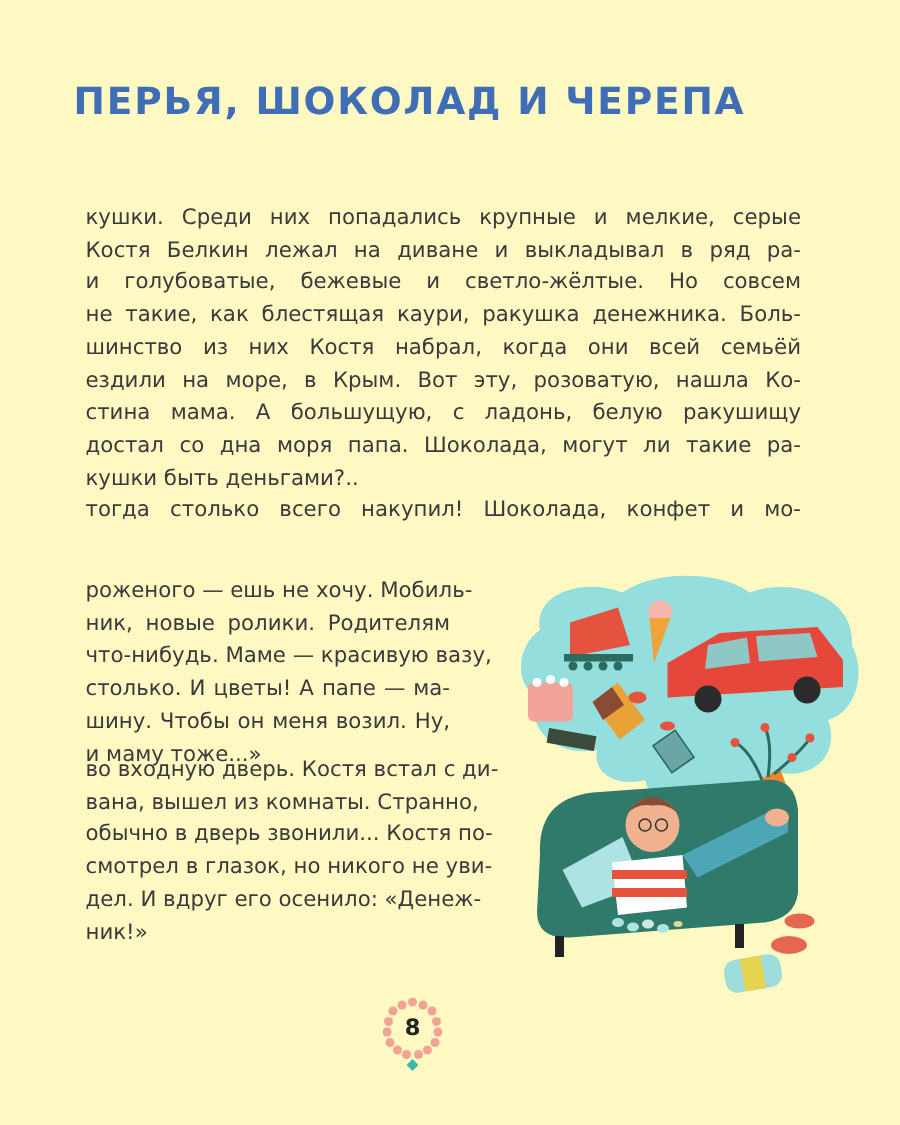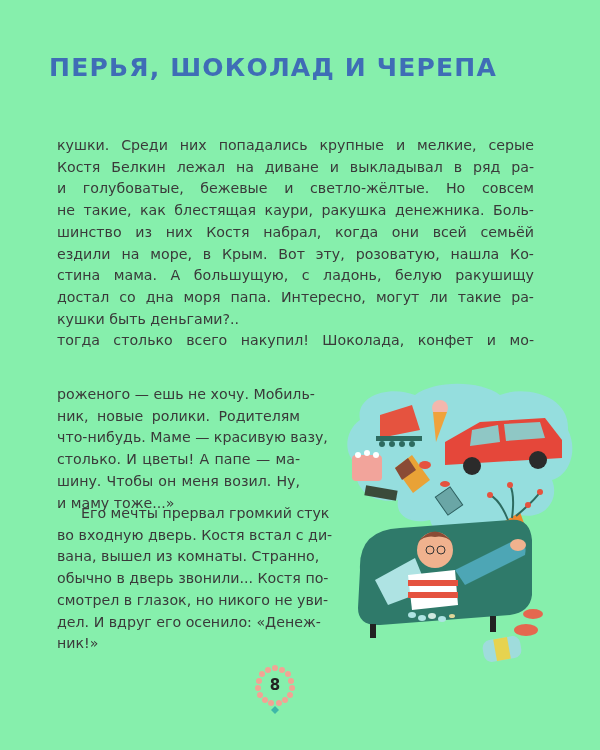--- a/index.html
+++ b/index.html
@@ -1,17 +1,17 @@
 <!DOCTYPE html>
 <html><head>
   <meta charset="utf-8">
   <style>
     html, body { margin: 0; padding: 0; background: #ffffff; }
     body { width: 600px; height: 750px; position: relative; overflow: hidden; font-family: "DejaVu Sans", sans-serif; }
-    .page { position: absolute; inset: 0; background: #86efac; }
+    .page { position: absolute; inset: 0; background: #fef9c3; }
     .title {
       position: absolute; left: 0; top: 50px; width: 546px; text-align: center;
       font-family: "DejaVu Sans", sans-serif; font-weight: bold; font-size: 25px;
       color: #3f6db6; letter-spacing: 1.2px; line-height: 36px;
     }
     .text { position: absolute; left: 57px; color: #3a3a3a; font-size: 14.2px; line-height: 21.7px; }
     .text .ln { white-space: nowrap; display: block; text-align: justify; text-align-last: justify; }
     .text .ln.last { text-align-last: left; }
     .text .ln.indent { padding-left: 24px; }
     .block-full { top: 135px; width: 477px; }
@@ -34,36 +34,35 @@
   <div class="title">ПЕРЬЯ, ШОКОЛАД И ЧЕРЕПА</div>
 
   <div class="text block-full">
     <span class="ln">кушки. Среди них попадались крупные и мелкие, серые</span>
     <span class="ln">Костя Белкин лежал на диване и выкладывал в ряд ра-</span>
     <span class="ln">и голубоватые, бежевые и светло-жёлтые. Но совсем</span>
     <span class="ln">не такие, как блестящая каури, ракушка денежника. Боль-</span>
     <span class="ln">шинство из них Костя набрал, когда они всей семьёй</span>
     <span class="ln">ездили на море, в Крым. Вот эту, розоватую, нашла Ко-</span>
     <span class="ln">стина мама. А большущую, с ладонь, белую ракушищу</span>
-    <span class="ln">достал со дна моря папа. Интересно, могут ли такие ра-</span>
+    <span class="ln">достал со дна моря папа. Шоколада, могут ли такие ра-</span>
     <span class="ln last">кушки быть деньгами?..</span>
     <span class="ln">тогда столько всего накупил! Шоколада, конфет и мо-</span>
   </div>
 
   <div class="text block-narrow" style="top:373px;">
     <span class="ln">роженого — ешь не хочу. Мобиль-</span>
     <span class="ln">ник, новые ролики. Родителям</span>
     <span class="ln">что-нибудь. Маме — красивую вазу,</span>
     <span class="ln">столько. И цветы! А папе — ма-</span>
     <span class="ln">шину. Чтобы он меня возил. Ну,</span>
     <span class="ln last">и маму тоже...»</span>
   </div>
 
   <div class="text block-narrow2" style="top:503px;">
-    <span class="ln indent">Его мечты прервал громкий стук</span>
     <span class="ln">во входную дверь. Костя встал с ди-</span>
     <span class="ln">вана, вышел из комнаты. Странно,</span>
     <span class="ln">обычно в дверь звонили... Костя по-</span>
     <span class="ln">смотрел в глазок, но никого не уви-</span>
     <span class="ln">дел. И вдруг его осенило: «Денеж-</span>
     <span class="ln last">ник!»</span>
   </div>
 
   <svg class="illustration" viewBox="0 0 240 300" width="240" height="300">
 

